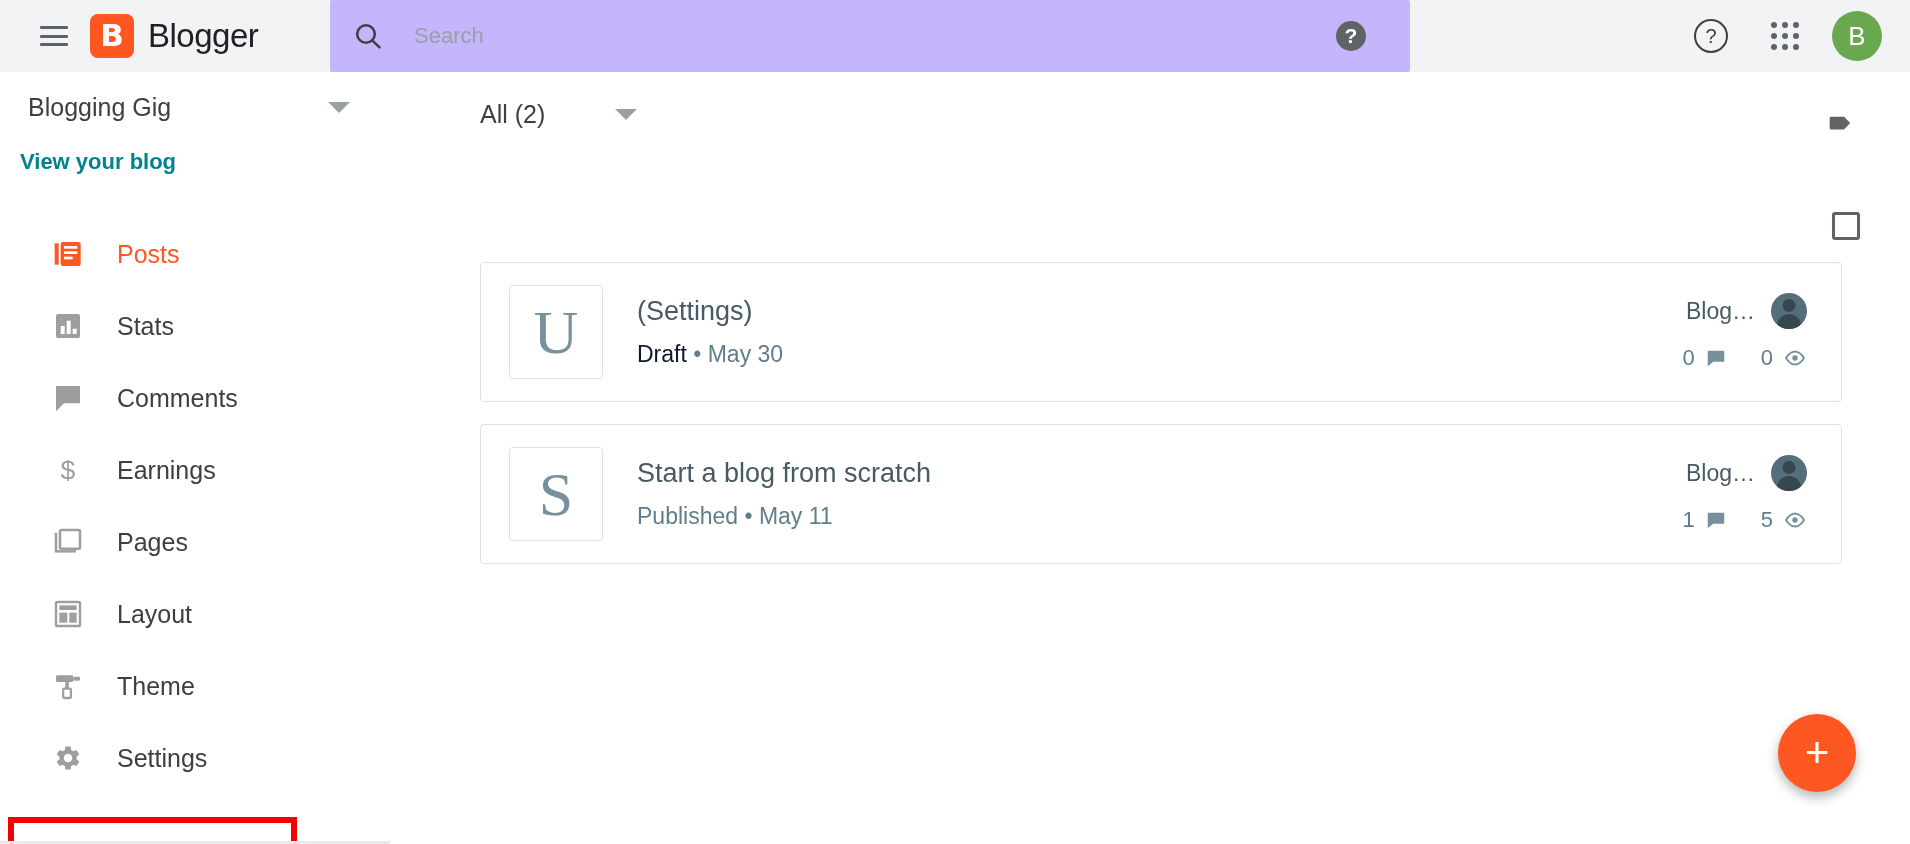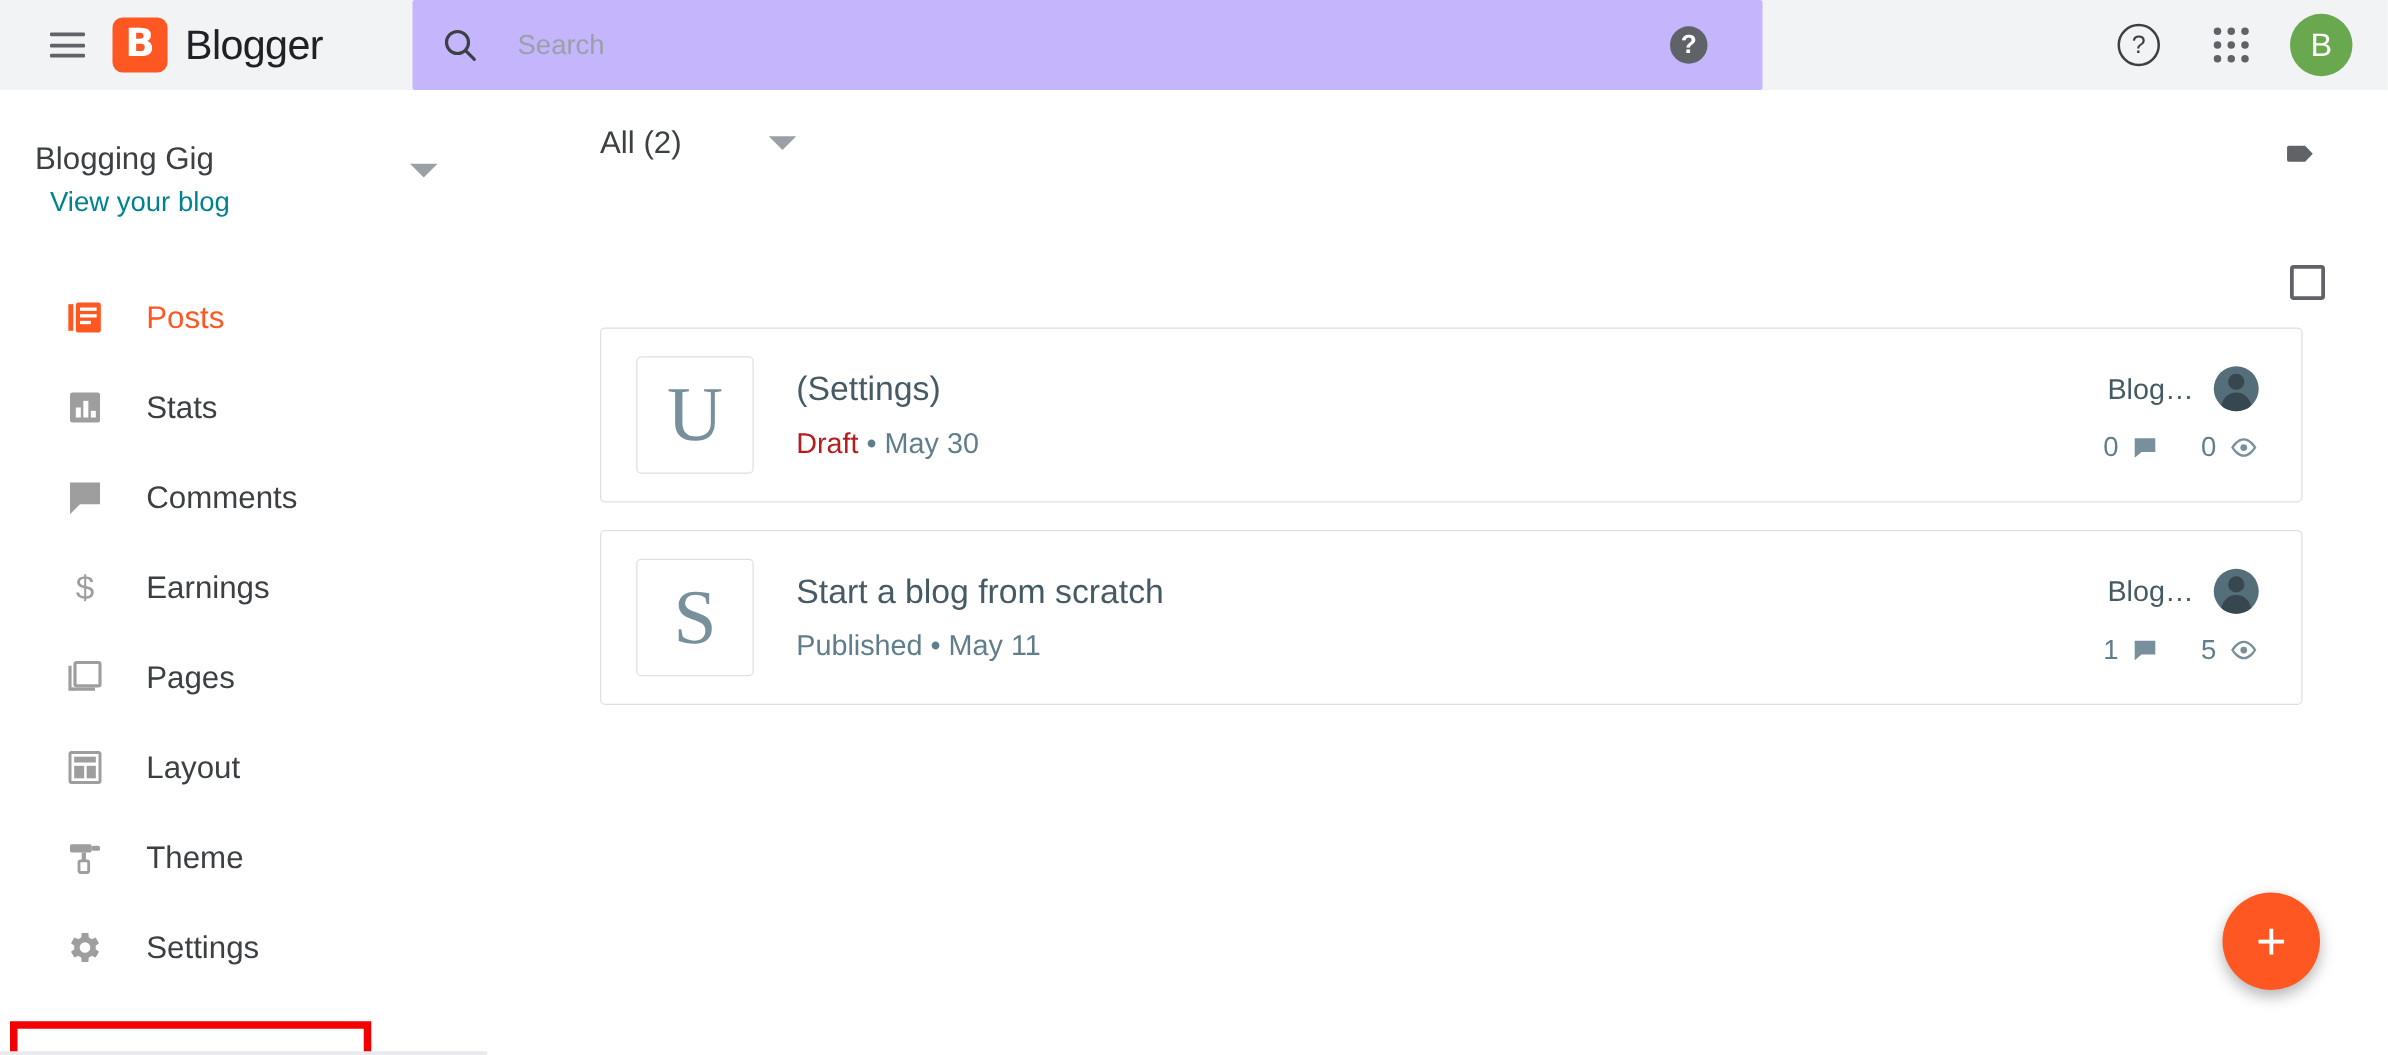--- a/index.html
+++ b/index.html
@@ -92,32 +92,32 @@
     font-size: 26px; margin-right: 28px; cursor: pointer;
   }
 
   
   #sidebar {
     position: absolute; left: 0; top: 72px;
     width: 390px; height: 772px;
     background: #fff;
   }
   #blog-selector {
-    display: flex; align-items: flex-end; justify-content: space-between;
+    display: flex; align-items: center; justify-content: space-between;
     padding: 0 40px 0 28px; height: 70px; cursor: pointer;
   }
   #blog-title { font-size: 25px; color: #3c4043; }
   .tri-down {
     width: 0; height: 0;
     border-left: 11px solid transparent; border-right: 11px solid transparent;
     border-top: 11px solid #9aa0a6;
   }
   #view-blog-link {
-    display: block; padding: 0 40px; height: 40px;
-    font-size: 22px; color: #00838f; font-weight: 400;
+    display: block; padding: 0 20px; height: 40px;
+    font-size: 22px; color: #00838f; font-weight: 700;
     text-decoration: none; line-height: 40px; cursor: pointer;
   }
   #nav { margin-top: 36px; }
   .nav-item {
     display: flex; align-items: center; height: 72px;
     padding-left: 28px; cursor: pointer; position: relative; margin-left: 23px;
   }
   .nav-icon {
     width: 34px; height: 34px; margin-right: 32px;
     display: flex; align-items: center; justify-content: center;
@@ -167,21 +167,21 @@
   .post-thumb {
     width: 94px; height: 94px; margin-left: 28px;
     border: 1px solid #e0e0e0; border-radius: 4px;
     display: flex; align-items: center; justify-content: center;
     font-family: "Liberation Serif", serif;
     font-size: 62px; color: #78909c; flex: none;
   }
   .post-info { margin-left: 34px; flex: 1; }
   .post-title { font-size: 27px; color: #455a64; margin-bottom: 14px; }
   .post-meta { font-size: 23px; color: #607d8b; }
-  .post-meta .status-draft { color: #b91c1c; }
+  .post-meta .status-draft { color: #0f172a; }
   .post-right {
     display: flex; flex-direction: column; align-items: flex-end;
     margin-right: 34px; gap: 16px;
   }
   .post-author-row { display: flex; align-items: center; gap: 16px; }
   .post-author { font-size: 23px; color: #455a64; }
   .author-avatar {
     width: 36px; height: 36px; border-radius: 50%;
     background: #546e7a; overflow: hidden; position: relative; flex: none;
   }

